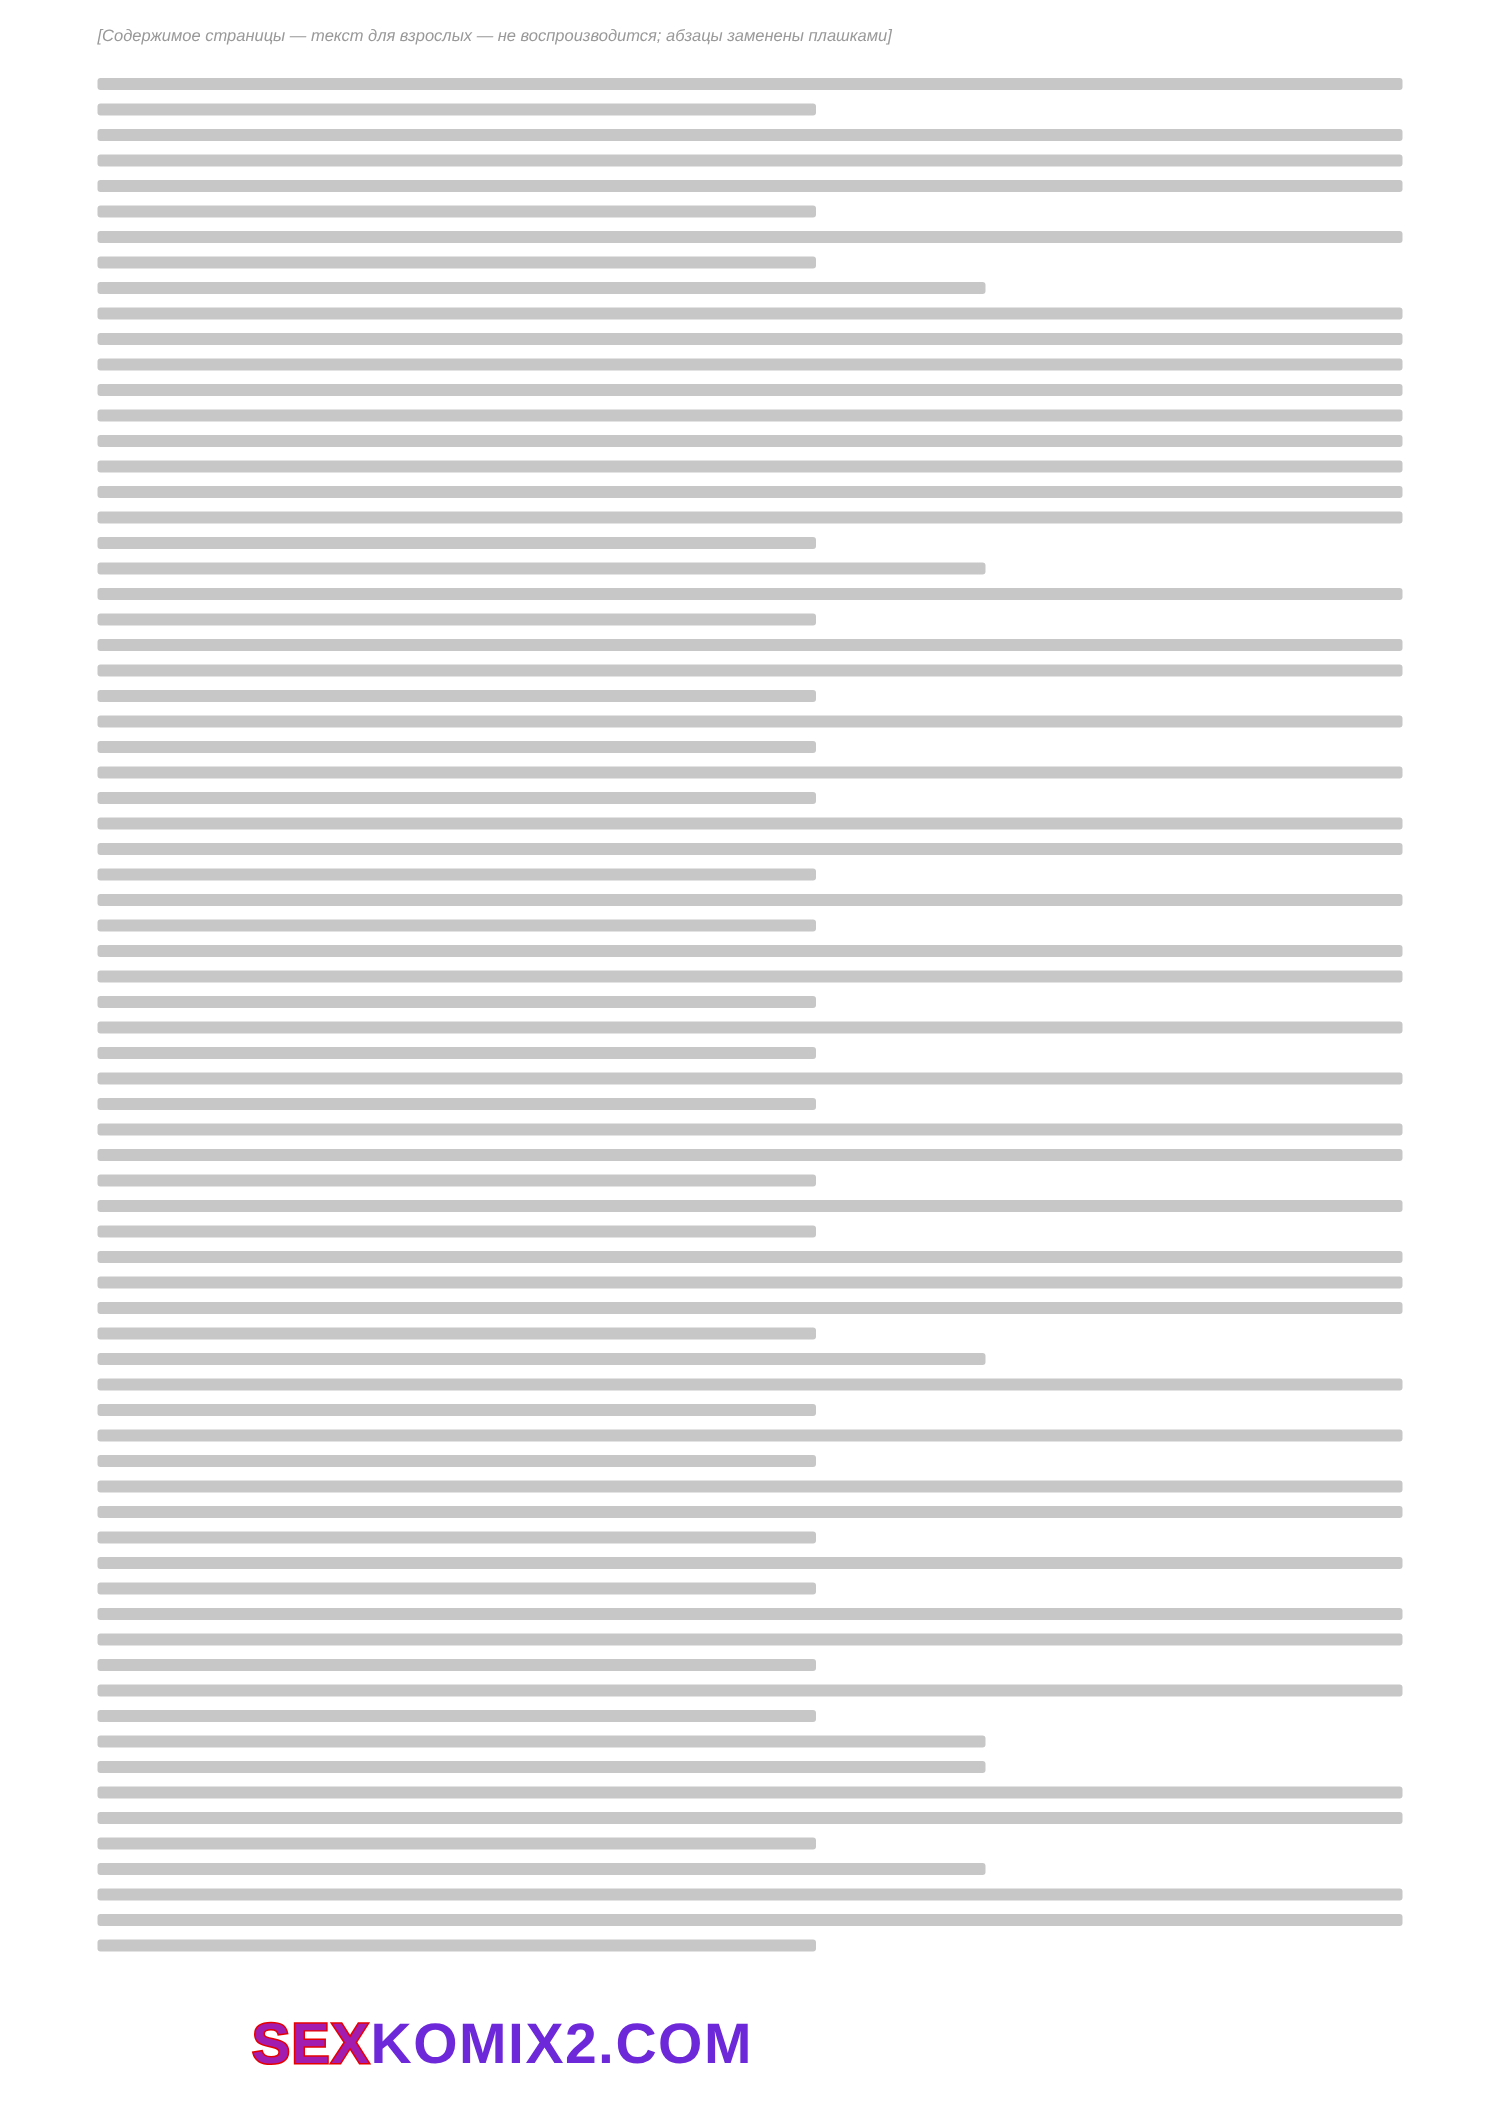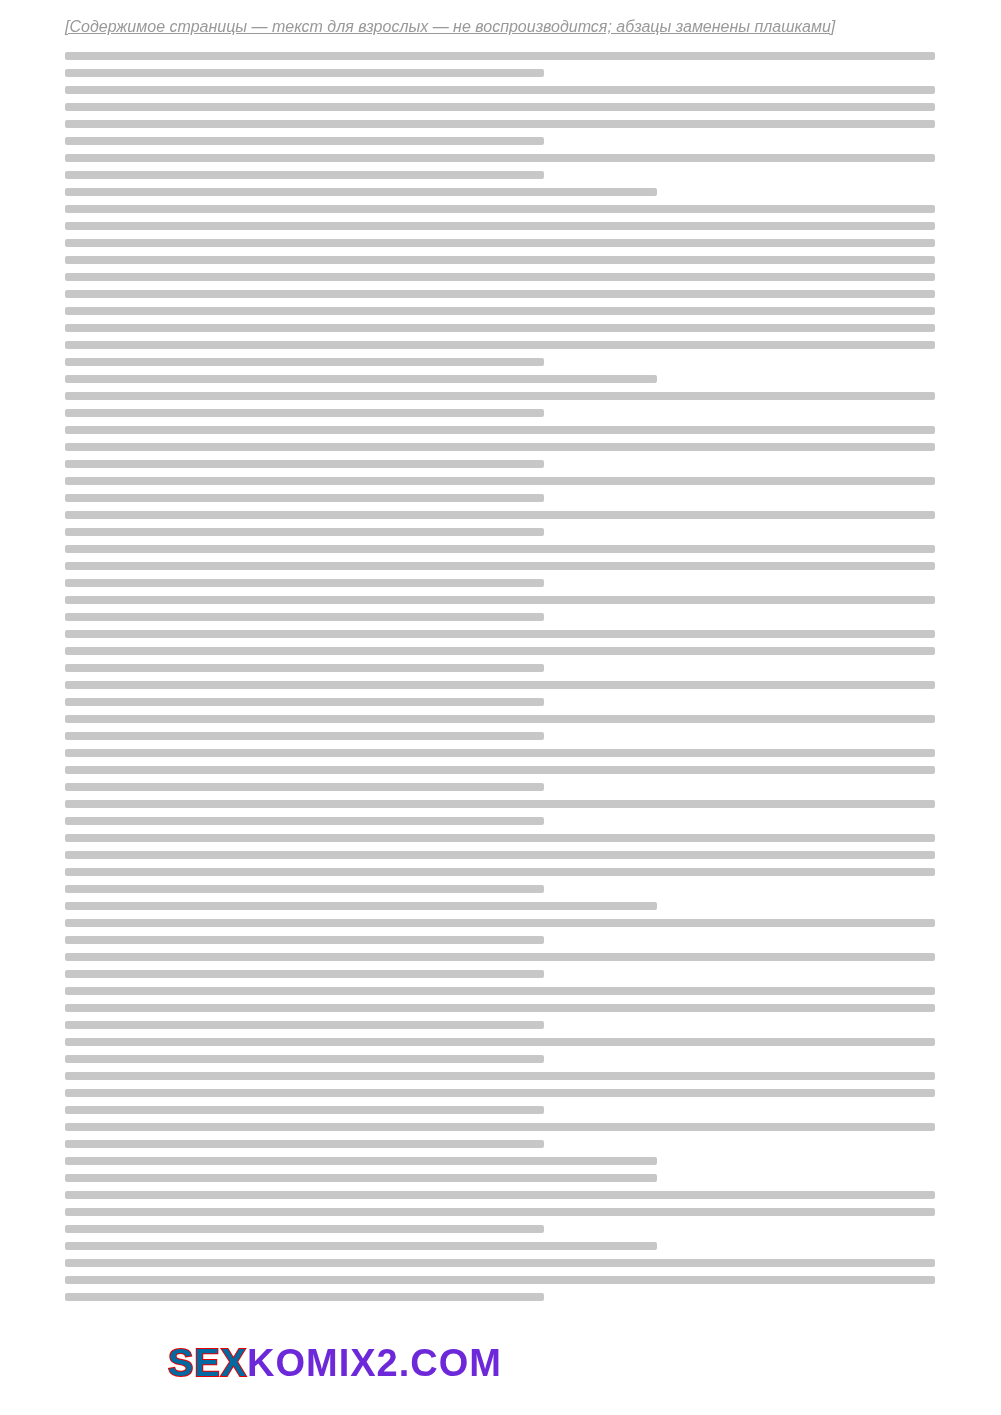--- a/index.html
+++ b/index.html
@@ -13,24 +13,23 @@
     width: 1001px;
     height: 1415px;
     background: #ffffff;
     overflow: hidden;
   }
   .notice {
     position: absolute;
     top: 18px;
     left: 65px;
     right: 65px;
-    font-size: 16px;
+    font-size: 11px;
     font-style: italic;
     color: #999999;
-    text-decoration: underline;
   }
   .text-area {
     position: absolute;
     top: 52px;
     left: 65px;
     right: 66px;
   }
   .para {
     margin: 0 0 0 0;
   }
@@ -50,21 +49,21 @@
     position: absolute;
     left: 168px;
     top: 1342px;
     font-weight: bold;
     font-size: 38px;
     letter-spacing: 1px;
     white-space: nowrap;
     user-select: none;
   }
   .logo .outline {
-    color: #0369a1;
+    color: #a21caf;
     -webkit-text-stroke: 2px #e60000;
     text-stroke: 2px #e60000;
     paint-order: stroke fill;
   }
   .logo .solid {
     color: #6d28d9;
   }
 </style>
 </head>
 <body>

